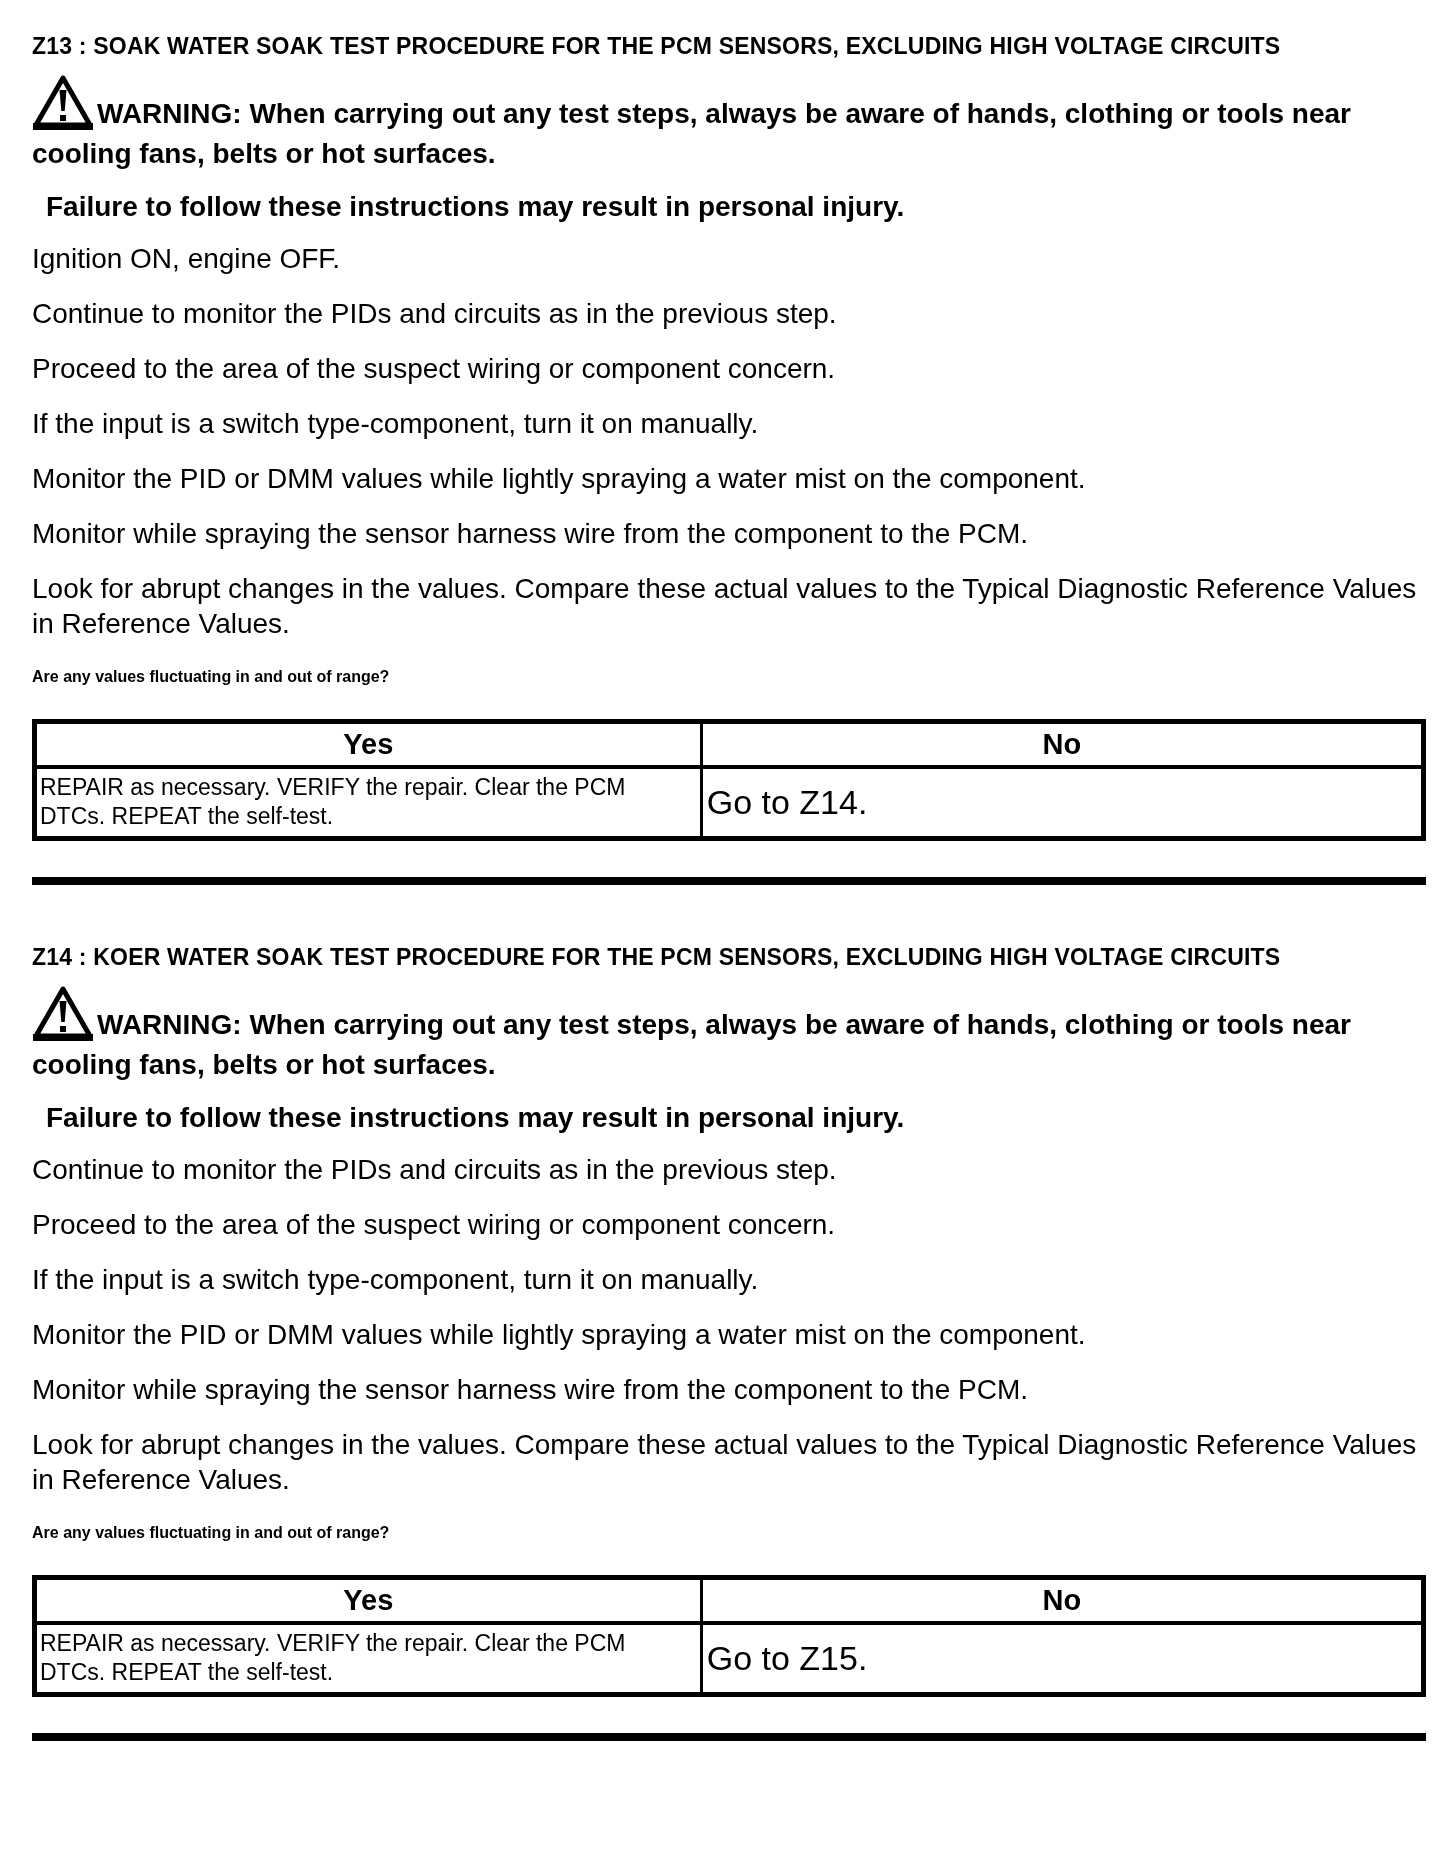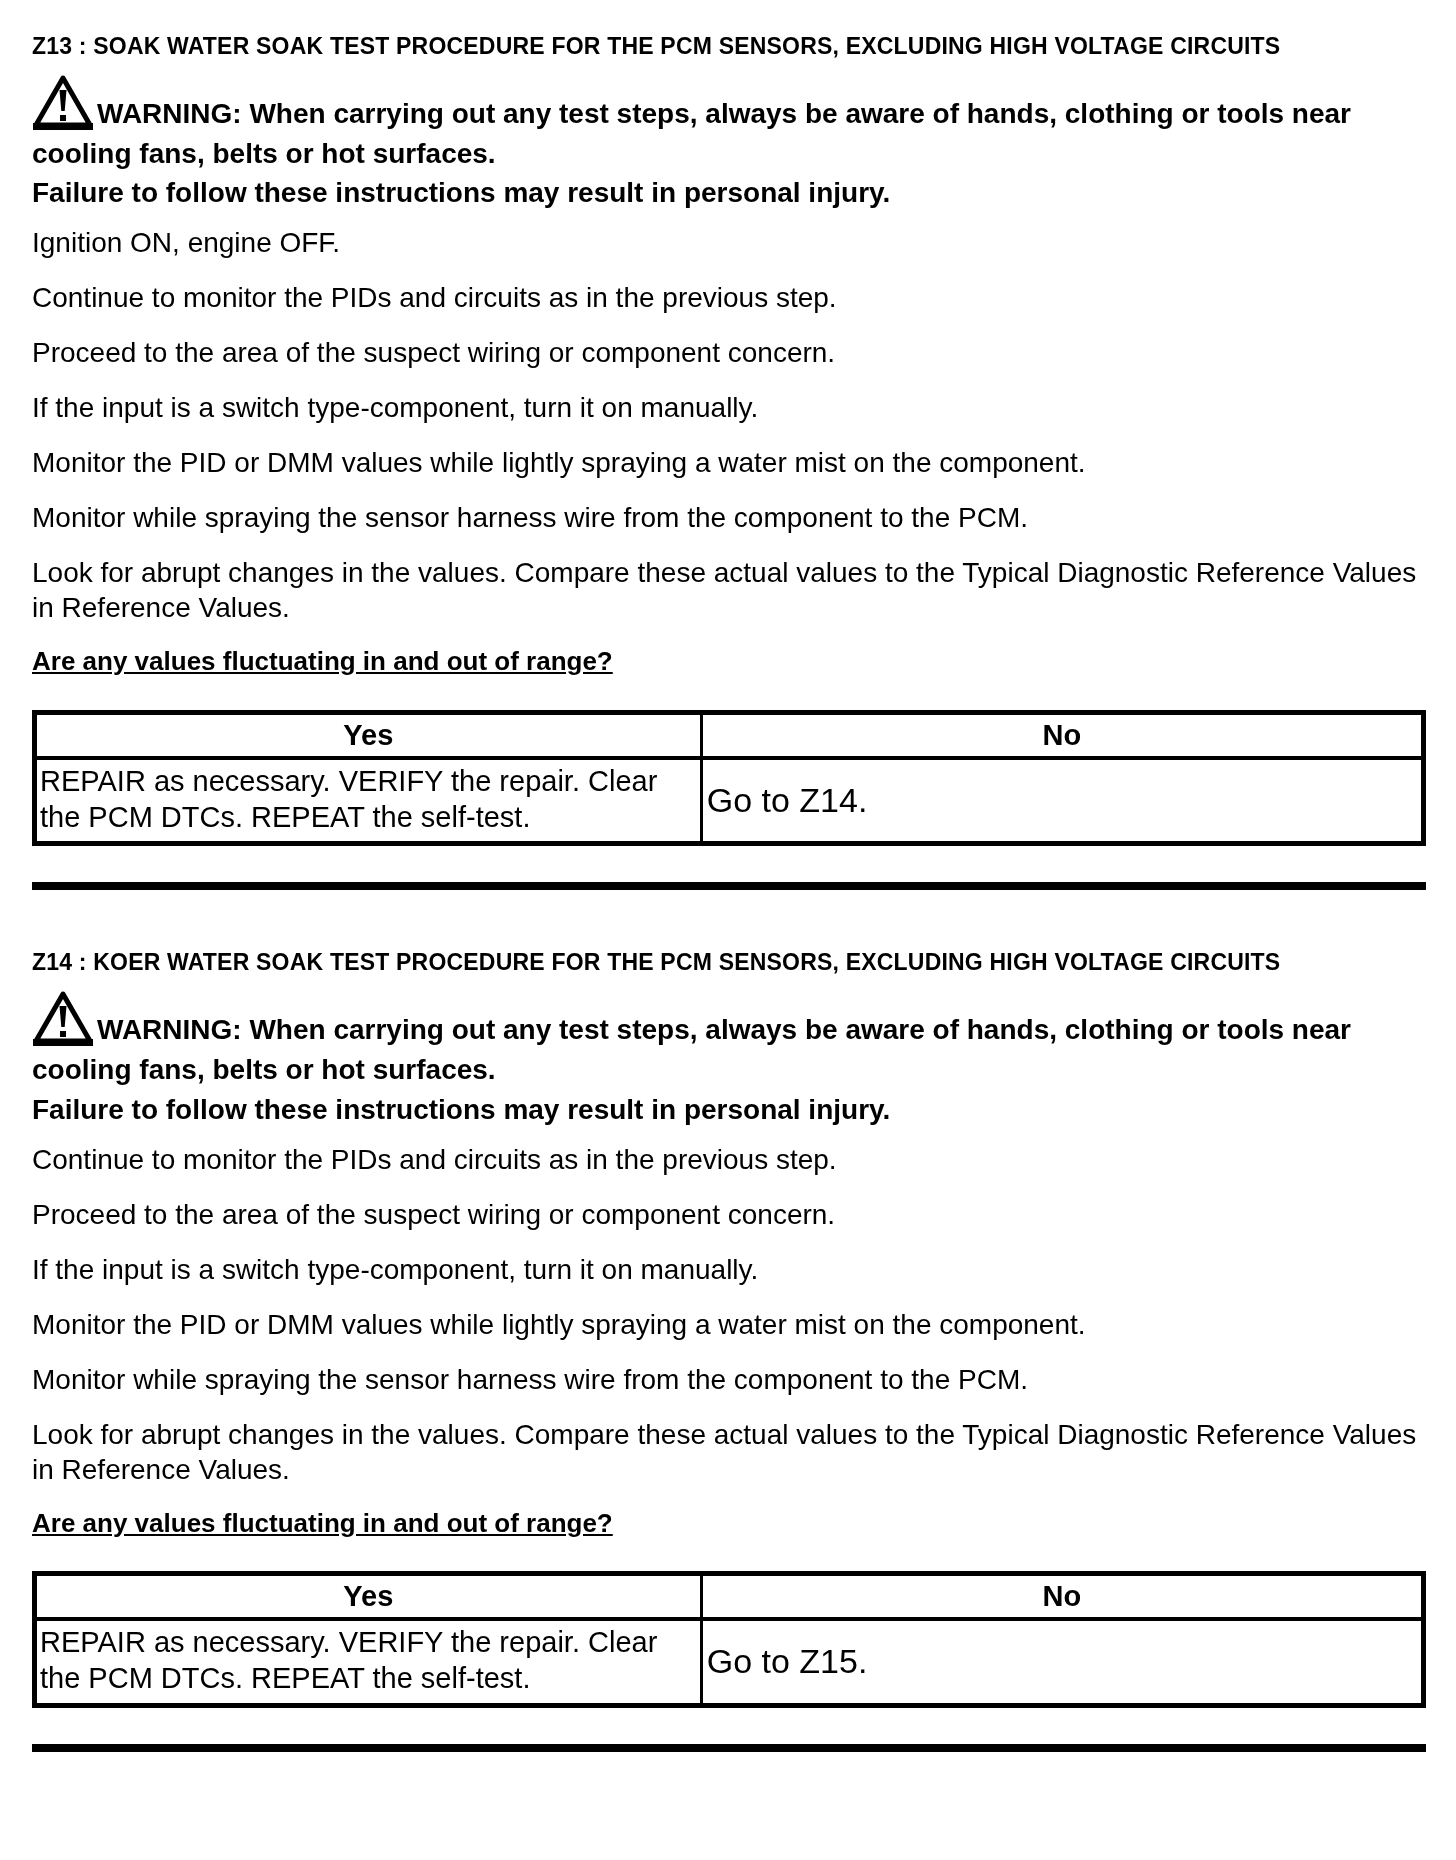--- a/index.html
+++ b/index.html
@@ -25,37 +25,36 @@
     letter-spacing: 0.2px;
   }
   .sec2 { margin-top: 54px; }
   .warning-block {
     font-size: 28px;
     font-weight: bold;
     line-height: 1.42;
     margin: 0 0 12px 0;
   }
   .warning-line { margin: 0; }
-  .warning-failure { margin: 0; }
+  .warning-failure { margin: 14px; }
   .warn-icon {
     display: inline-block;
     margin-right: 3px;
   }
   .warn-icon svg { vertical-align: -8px; }
   .step {
     font-size: 28px;
     line-height: 1.25;
     margin: 0 0 20px 0;
   }
   .question {
-    font-size: 26px;
+    font-size: 16px;
     font-weight: bold;
     line-height: 1.25;
-    margin: 20px 0 0 0;
-    text-decoration: underline;
+    margin: 26px 0 0 0;
   }
   .decision-table {
     width: 100%;
     border-collapse: collapse;
     table-layout: fixed;
     margin-top: 32px;
     border: 5px solid #000;
   }
   .decision-table th,
   .decision-table td {
@@ -64,21 +63,21 @@
   .decision-table th {
     font-size: 29px;
     font-weight: bold;
     text-align: center;
     padding: 4px 2px;
     border-bottom-width: 4px;
   }
   .col-yes { width: 48%; }
   .col-no  { width: 52%; }
   .yes-cell {
-    font-size: 29px;
+    font-size: 23px;
     line-height: 1.24;
     padding: 4px 6px 6px 3px;
     text-align: left;
     vertical-align: middle;
   }
   .no-cell {
     font-size: 34px;
     text-align: left;
     vertical-align: middle;
     padding: 4px;

